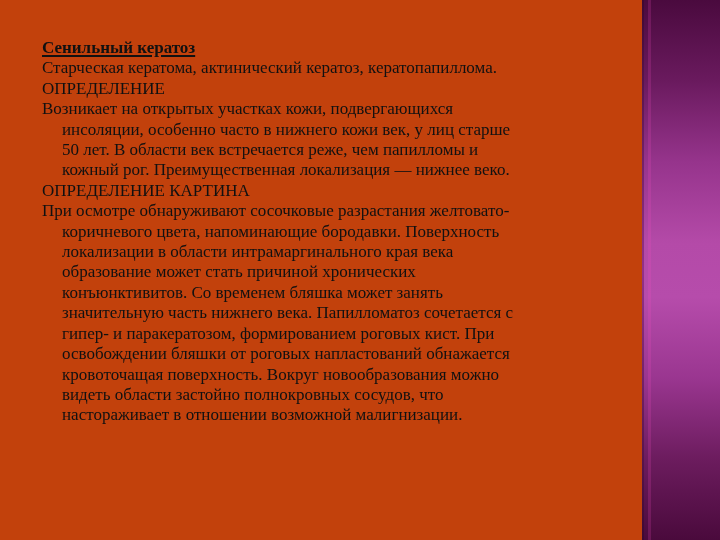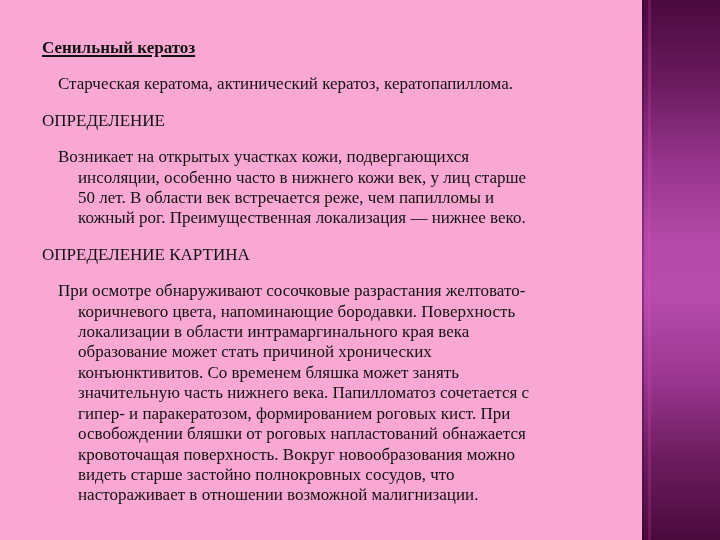--- a/index.html
+++ b/index.html
@@ -7,21 +7,21 @@
       padding: 0;
       width: 720px;
       height: 540px;
       overflow: hidden;
       background: #ffffff;
     }
     .slide {
       position: relative;
       width: 720px;
       height: 540px;
-      background: #f9a8d4;
+      background: #c2410c;
     }
     .content {
       position: absolute;
       left: 42px;
       top: 38px;
       width: 580px;
       font-family: "Liberation Serif", "DejaVu Serif", serif;
       font-size: 17px;
       line-height: 20.4px;
       color: #111111;
@@ -31,21 +31,21 @@
       padding: 0;
       white-space: nowrap;
     }
     .title {
       font-weight: bold;
       text-decoration: underline;
       text-decoration-thickness: 2px;
       text-underline-offset: 2px;
     }
     .para {
-      margin: 16px;
+      margin: 0;
     }
     .para .line.cont {
       padding-left: 20px;
     }
     .side-panel {
       position: absolute;
       left: 642px;
       top: 0;
       width: 78px;
       height: 540px;
@@ -101,21 +101,21 @@
     <div class="para">
       <p class="line">При осмотре обнаруживают сосочковые разрастания желтовато-</p>
       <p class="line cont">коричневого цвета, напоминающие бородавки. Поверхность</p>
       <p class="line cont">локализации в области интрамаргинального края века</p>
       <p class="line cont">образование может стать причиной хронических</p>
       <p class="line cont">конъюнктивитов. Со временем бляшка может занять</p>
       <p class="line cont">значительную часть нижнего века. Папилломатоз сочетается с</p>
       <p class="line cont">гипер- и паракератозом, формированием роговых кист. При</p>
       <p class="line cont">освобождении бляшки от роговых напластований обнажается</p>
       <p class="line cont">кровоточащая поверхность. Вокруг новообразования можно</p>
-      <p class="line cont">видеть старше застойно полнокровных сосудов, что</p>
+      <p class="line cont">видеть области застойно полнокровных сосудов, что</p>
       <p class="line cont">настораживает в отношении возможной малигнизации.</p>
     </div>
   </div>
 
   <div class="side-panel">
     <div class="edge"></div>
     <div class="stripe"></div>
   </div>
 
 </div>

